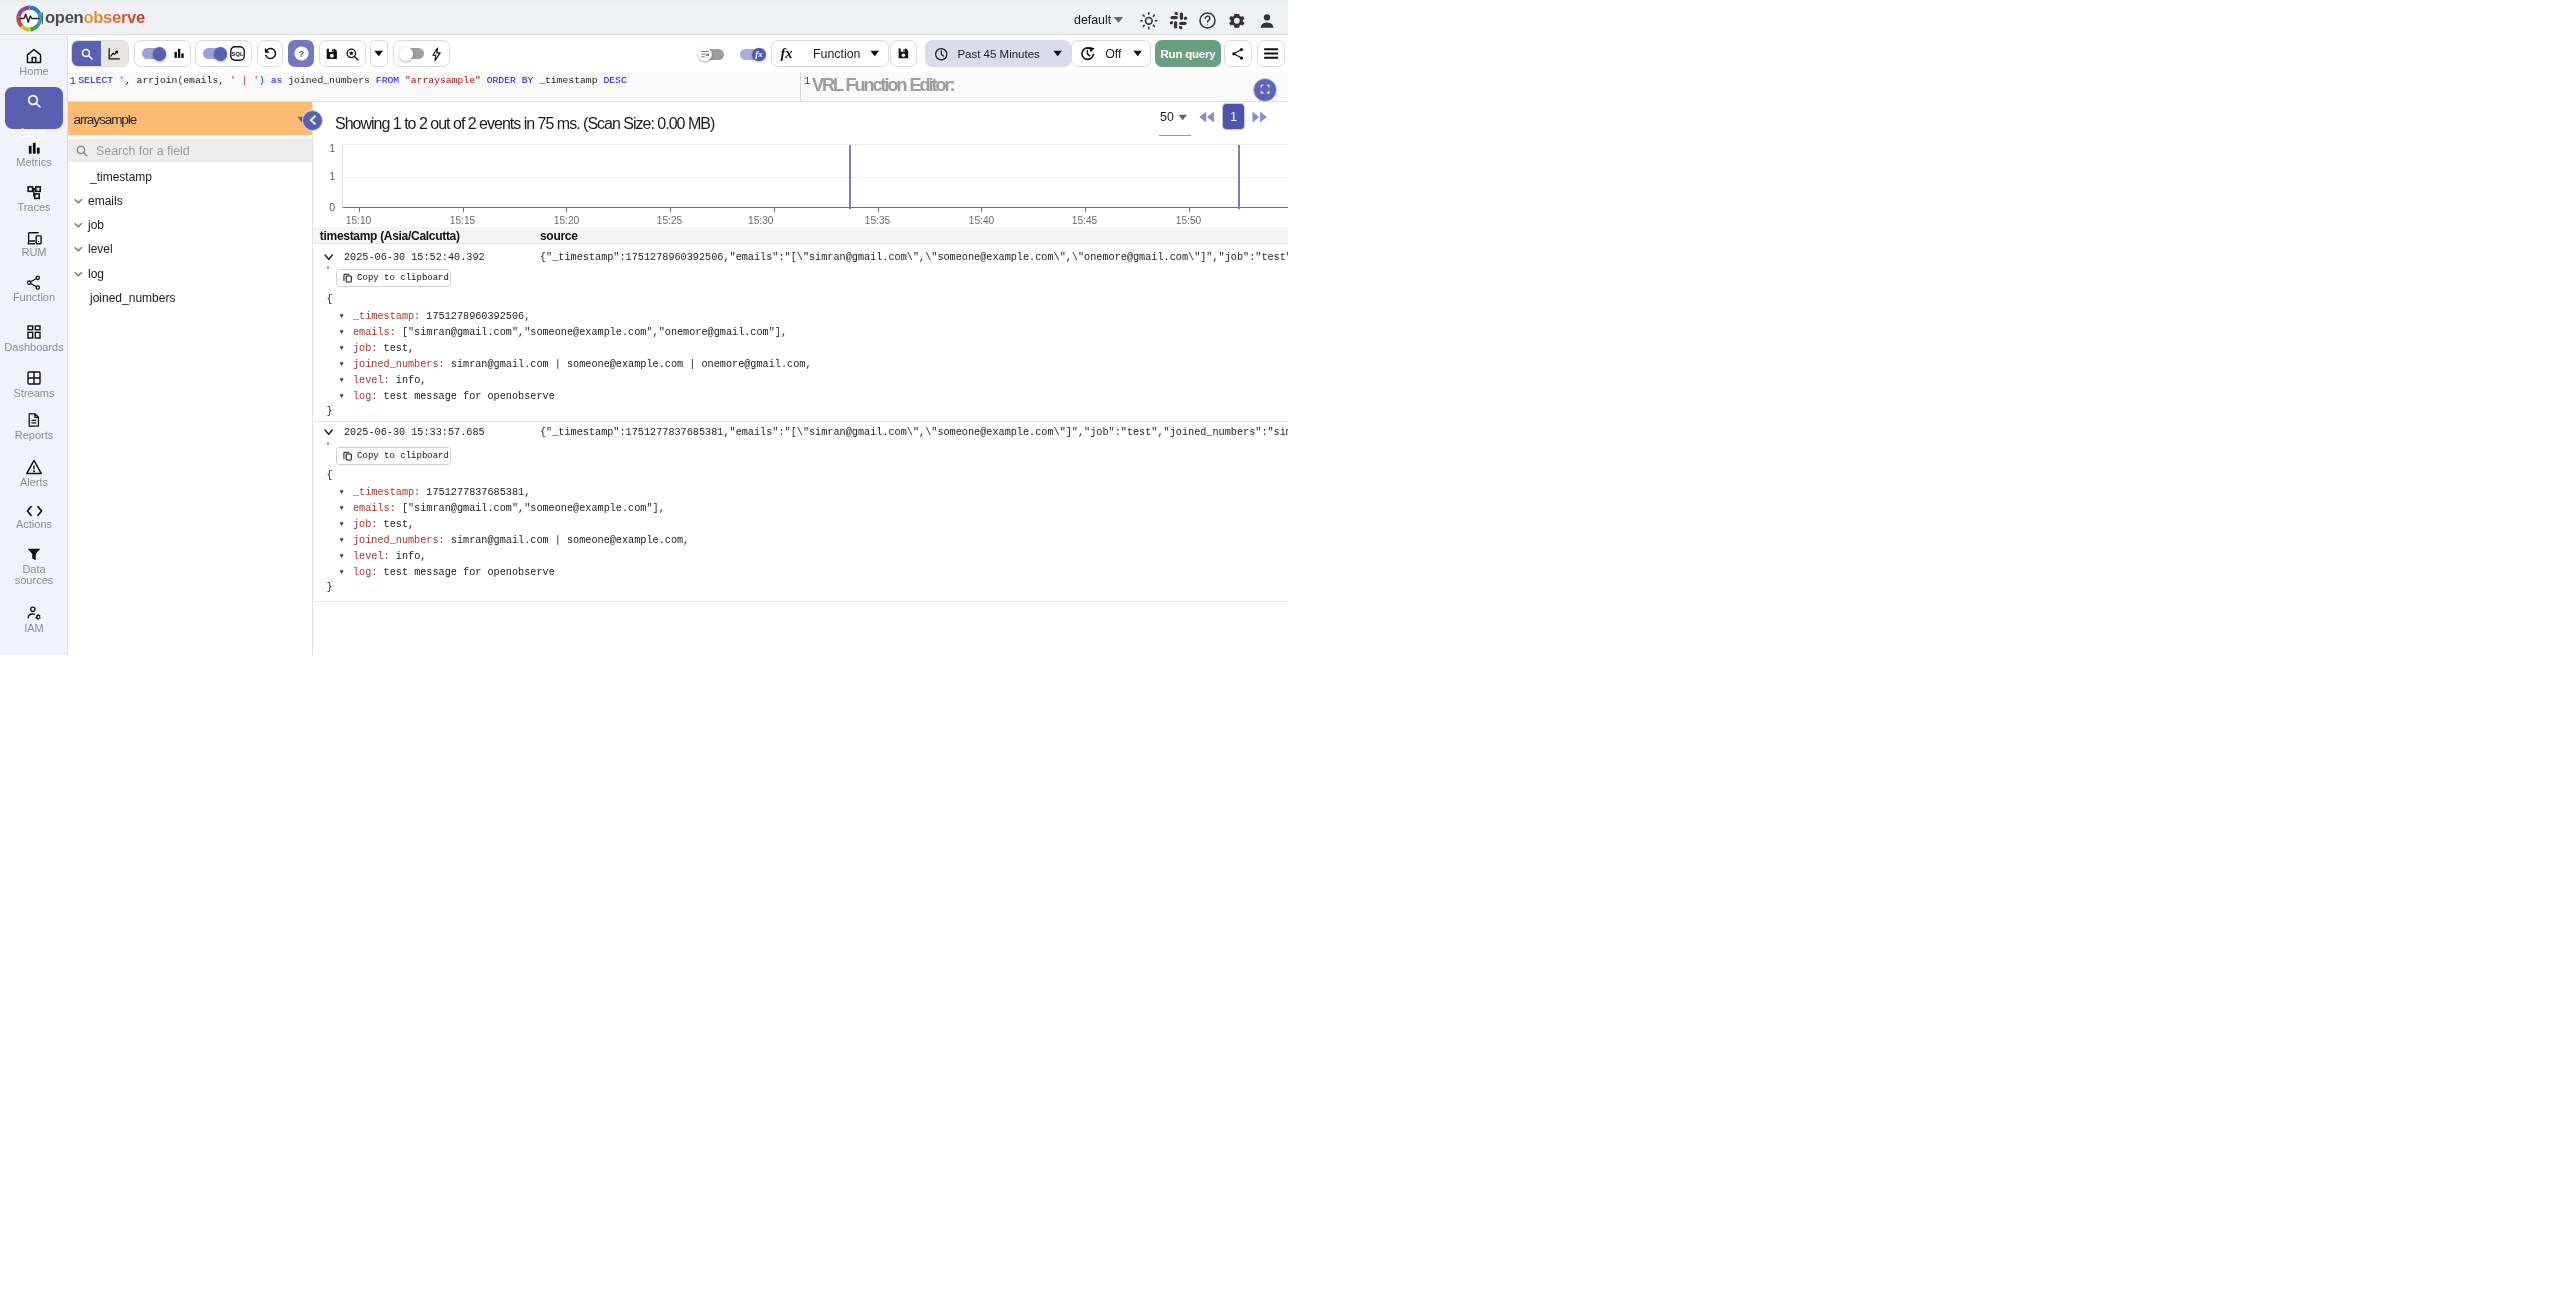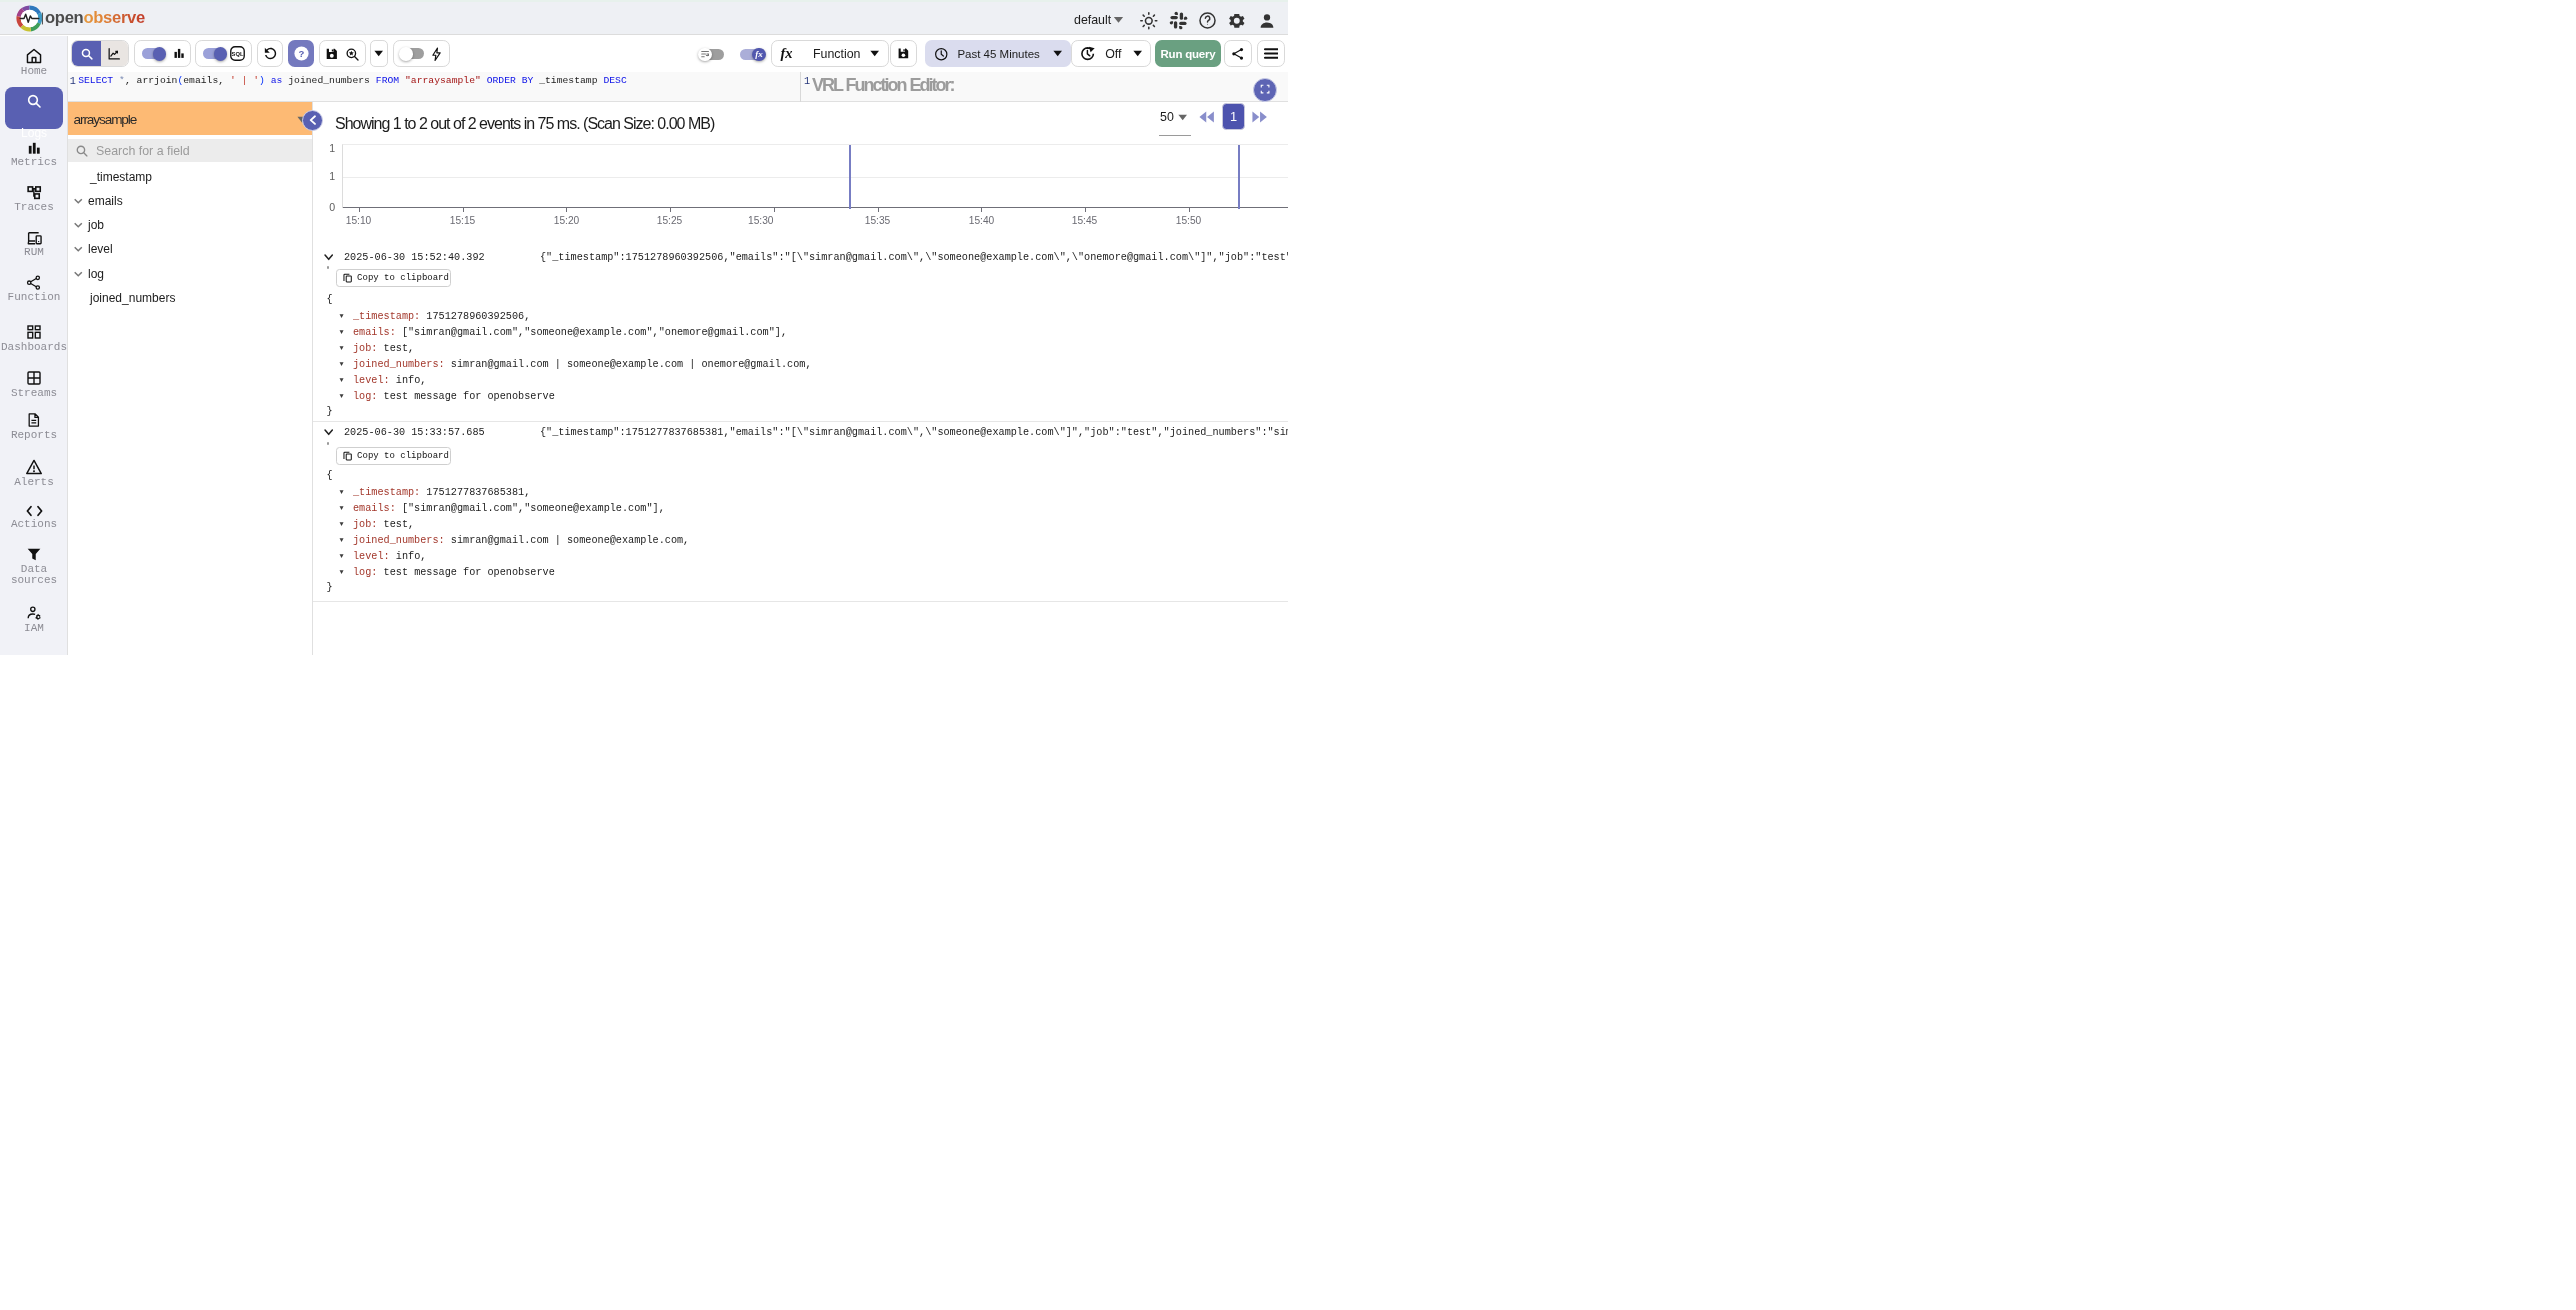--- a/index.html
+++ b/index.html
@@ -11,21 +11,21 @@
 
 #topstrip { left:0; top:0; width:1288px; height:1.7px; background:#e7f1ec; }
 #header { left:0; top:1.7px; width:1288px; height:33px; background:#eef0f4; border-bottom:0.9px solid #dcdcdc; }
 #sidebar { left:0; top:36px; width:68px; height:619px; background:#f1f2f7; border-right:0.9px solid #e0e0e0; }
 #toolbar { left:68px; top:36px; width:1220px; height:37px; background:#fff; border-bottom:0.9px solid #e3e3e3; }
 #editor { left:68px; top:72px; width:1220px; height:30px; background:#f9f9f9; border-bottom:0.9px solid #e0e0e0; }
 #fieldpanel { left:68px; top:102px; width:245px; height:553px; background:#fff; border-right:0.9px solid #e0e0e0; }
 
 
 .nav { position:absolute; left:0; width:68px; text-align:center; color:#1c1c1c; }
-.nav .lbl { font-size:11px; color:#8c8c94; margin-top:1.7px; line-height:11px;font-family:Liberation Mono, monospace; }
+.nav .lbl { font-size:11px; color:#8c8c94; margin-top:1.7px; line-height:11px; }
 .nav svg { display:block; margin:0 auto; }
 .nav-active { position:absolute; left:5.1px; width:58px; height:42px; background:#5960b2; border-radius:7.7px; text-align:center; color:#fff; }
 .nav-active .lbl { color:#fff; font-size:12px; margin-top:17px; }
 
 
 .tbtn { position:absolute; top:4.3px; height:27px; border:0.9px solid #d9d9d9; border-radius:6.8px; background:#fff; display:flex; align-items:center; justify-content:center; }
 .tgl { position:relative; width:23px; height:11px; border-radius:6px; }
 .tgl .knob { position:absolute; top:-1.3px; width:13.6px; height:13.6px; border-radius:50%; box-shadow:0 0.9px 2.6px rgba(0,0,0,.35); }
 .tgl-on { background:#9ba1d9; }
 .tgl-on .knob { right:-1.7px; background:#5960b2; }
@@ -455,20 +455,24 @@
     <div class="abs" style="left:46px; top:106px; width:0.9px; height:4.3px; background:#6f6f78;"></div>
       <div class="abs" style="left:150px; top:106px; width:0.9px; height:4.3px; background:#6f6f78;"></div>
       <div class="abs" style="left:253px; top:106px; width:0.9px; height:4.3px; background:#6f6f78;"></div>
       <div class="abs" style="left:357px; top:106px; width:0.9px; height:4.3px; background:#6f6f78;"></div>
       <div class="abs" style="left:461px; top:106px; width:0.9px; height:4.3px; background:#6f6f78;"></div>
       <div class="abs" style="left:565px; top:106px; width:0.9px; height:4.3px; background:#6f6f78;"></div>
       <div class="abs" style="left:668px; top:106px; width:0.9px; height:4.3px; background:#6f6f78;"></div>
       <div class="abs" style="left:772px; top:106px; width:0.9px; height:4.3px; background:#6f6f78;"></div>
       <div class="abs" style="left:876px; top:106px; width:0.9px; height:4.3px; background:#6f6f78;"></div>
 
+    <div class="abs" style="left:0; top:125px; width:975px; height:16.7px; background:#f4f4f4; border-bottom:0.9px solid #e6e6e6;">
+      <span class="abs" style="left:6.8px; top:1.7px; font-size:12px; font-weight:bold; color:#111; letter-spacing:-0.3px;">timestamp (Asia/Calcutta)</span>
+      <span class="abs" style="left:227px; top:1.7px; font-size:12px; font-weight:bold; color:#111; letter-spacing:-0.3px;">source</span>
+    </div>
 
     <svg class="abs" style="left:10.6px; top:152px;" width="9.4" height="6.8" viewBox="0 0 11 8" fill="none" stroke="#222" stroke-width="1.8" stroke-linecap="round" stroke-linejoin="round">
         <path d="M1.2 1.2 L5.5 6.3 L9.8 1.2"></path>
       </svg>
     <div class="abs mono" style="left:31px; top:150px; font-size:10.2px; color:#1c1c1c;">2025-06-30 15:52:40.392</div>
     <div class="abs mono" style="left:227px; top:150px; font-size:10.2px; color:#1c1c1c; white-space:pre;">{"_timestamp":1751278960392506,"emails":"[\"simran@gmail.com\",\"someone@example.com\",\"onemore@gmail.com\"]","job":"test","joined_numbers":"simran@gmail.com | someone@example.com"</div>
     <div class="abs" style="left:13.6px; top:164px; width:2.6px; height:2.6px; border-radius:50%; background:#999;"></div>
     <div class="abs" style="left:22.6px; top:167px; width:115px; height:17.5px; border:0.9px solid #cfcfcf; border-radius:3.4px; background:#fff; display:flex; align-items:center;">
       <svg style="margin-left:6px;" width="9.4" height="10.2" viewBox="0 0 22 24" fill="none" stroke="#111" stroke-width="2.4">
           <rect x="7.5" y="7" width="12" height="14" rx="1.5"></rect>

